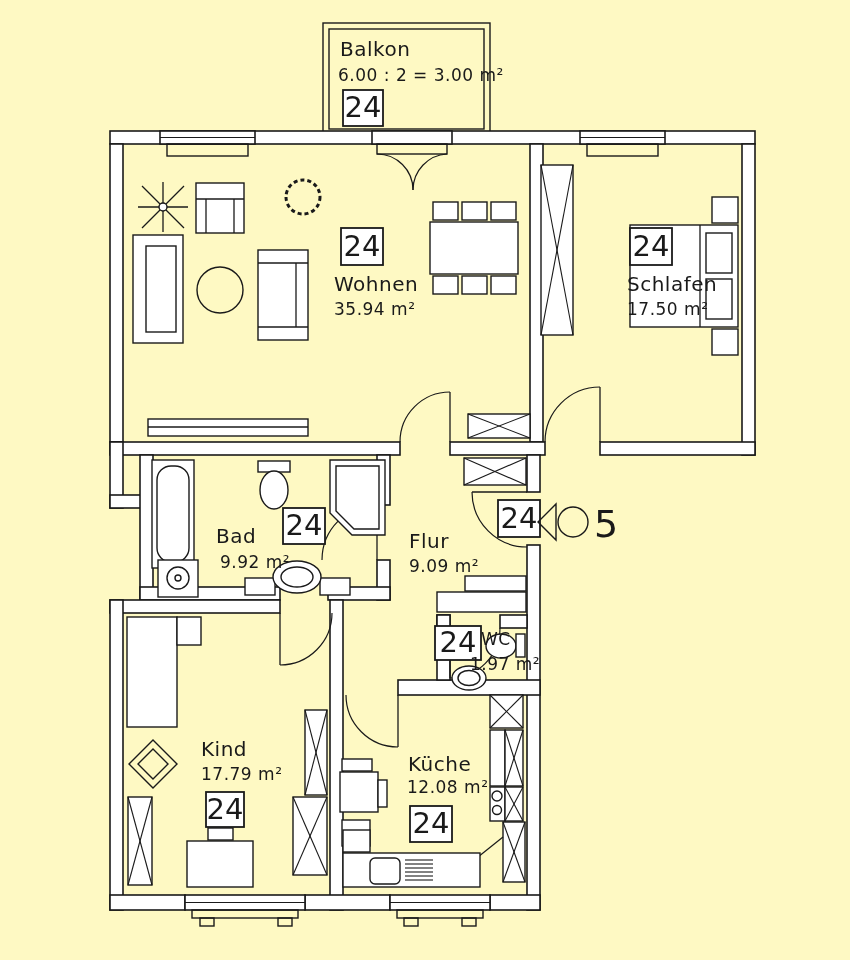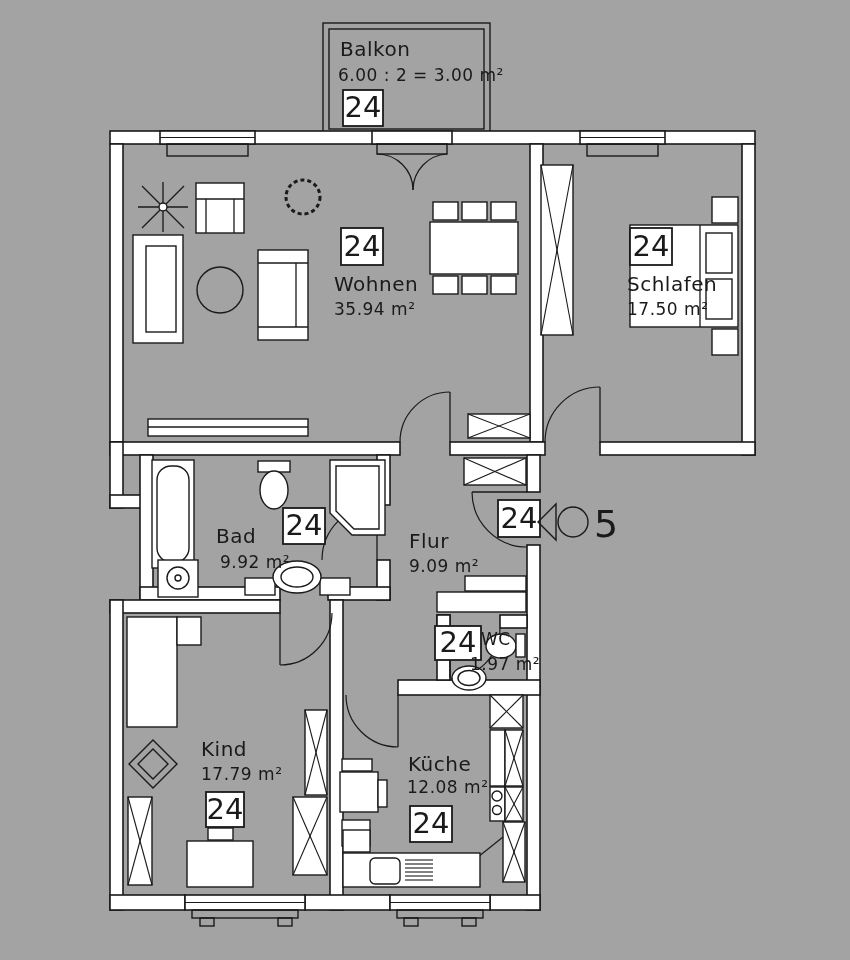--- a/index.html
+++ b/index.html
@@ -1,16 +1,16 @@
 <!DOCTYPE html>
 <html><head>
 <meta charset="utf-8">
 <style>
   html,body{margin:0;padding:0;background:#ffffff;}
-  #stage{width:850px;height:960px;position:relative;background:#a3a3a3;}
+  #stage{width:850px;height:960px;position:relative;background:#fef9c3;}
   svg{display:block;}
   
   .w{fill:#ffffff;stroke:#1a1a1a;stroke-width:1.6;}
   
   .f{fill:#ffffff;stroke:#1a1a1a;stroke-width:1.4;}
   .fn{fill:none;stroke:#1a1a1a;stroke-width:1.4;}
   .ln{stroke:#1a1a1a;stroke-width:1.3;fill:none;}
   .thin{stroke:#1a1a1a;stroke-width:1.1;fill:none;}
   .arc{fill:none;stroke:#1a1a1a;stroke-width:1.2;}
   .wreath{fill:none;stroke:#1a1a1a;stroke-width:3;stroke-dasharray:4 3;}

